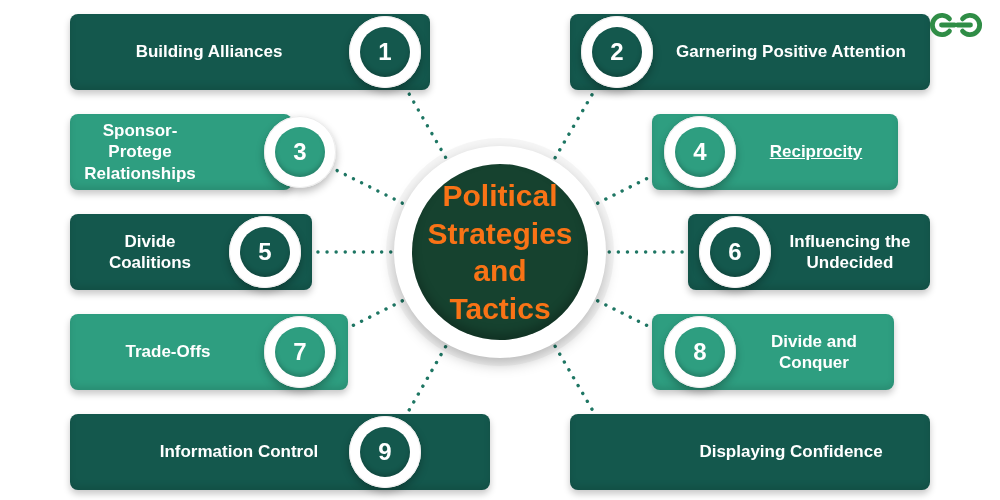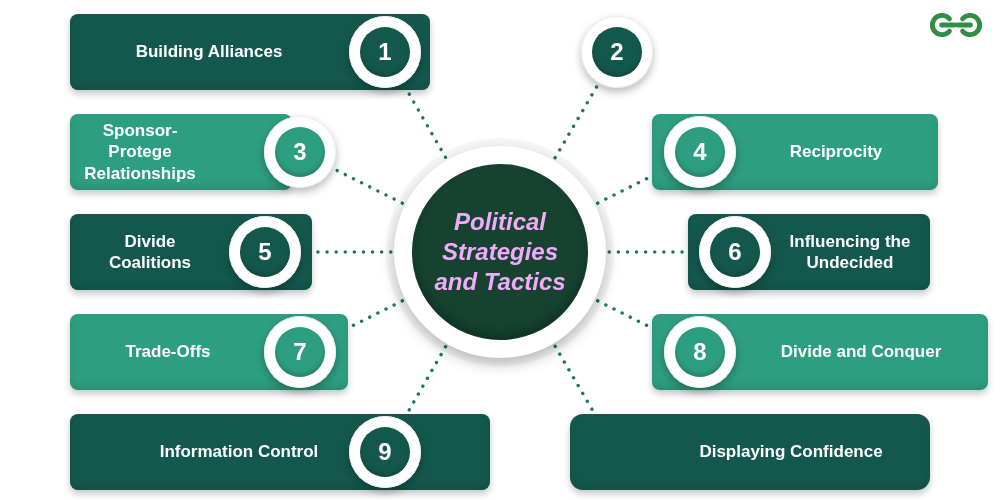--- a/index.html
+++ b/index.html
@@ -24,24 +24,24 @@
   .bar.dark{background:var(--dark);}
   .bar.light{background:var(--light);}
   .bar.left{padding:0 100px 0 18px;}
   .bar.right{padding:0 18px 0 100px;}
   .b1l{left:70px;top:14px;width:360px;}
   .b2l{left:70px;top:114px;width:222px;}
   .b3l{left:70px;top:214px;width:242px;}
   .b4l{left:70px;top:314px;width:278px;}
   .b5l{left:70px;top:414px;width:420px;}
   .b1r{left:570px;top:14px;width:360px;}
-  .b2r{left:652px;top:114px;width:286px;}
+  .b2r{left:652px;top:114px;width:246px;text-decoration:underline;}
   .b3r{left:688px;top:214px;width:242px;}
-  .b4r{left:652px;top:314px;width:336px;}
-  .b5r{left:570px;top:414px;width:360px;border-radius:13px;}
+  .b4r{left:652px;top:314px;width:242px;}
+  .b5r{left:570px;top:414px;width:360px;}
   
   .links{position:absolute;left:0;top:0;color:var(--line);}
   
   .disc{
     position:absolute;width:72px;height:72px;border-radius:50%;background:#fff;
     display:flex;align-items:center;justify-content:center;
     box-shadow:0 4px 9px rgba(0,0,0,.28), inset 0 0 0 1px #ececec;
   }
   .disc .inner{
     width:50px;height:50px;border-radius:50%;
@@ -61,21 +61,21 @@
     position:absolute;left:394px;top:146px;width:212px;height:212px;border-radius:50%;
     background:#fff;display:flex;align-items:center;justify-content:center;
     box-shadow:0 6px 14px rgba(0,0,0,.25), 0 0 0 8px rgba(0,0,0,.035);
   }
   .center-circle{
     width:176px;height:176px;border-radius:50%;background:var(--center-bg);
     display:flex;align-items:center;justify-content:center;
     box-shadow:inset 0 -6px 10px rgba(0,0,0,.25);
   }
   .center-title{
-    width:150px;color:#f0abfc;font-weight:700;font-size:24px;line-height:1.25;text-align:center;font-style:italic;
+    width:150px;color:#f97316;font-weight:700;font-size:30px;line-height:1.25;text-align:center;
   }
   
   .logo{position:absolute;right:16px;top:10px;width:56px;height:30px;color:var(--logo);}
 </style>
 </head>
 <body>
 
 <div class="canvas">
 
   <svg class="links" width="1000" height="500">
@@ -88,20 +88,23 @@
       <line x1="500" y1="252" x2="735" y2="252"></line>
       <line x1="500" y1="252" x2="300" y2="352"></line>
       <line x1="500" y1="252" x2="700" y2="352"></line>
       <line x1="500" y1="252" x2="385" y2="452"></line>
       <line x1="500" y1="252" x2="617" y2="452"></line>
     </g>
   </svg>
 
   <div class="bar dark left b1l">
     <span>Building Alliances</span>
+  </div>
+  <div class="bar dark right b1r">
+    <span>Garnering Positive Attention</span>
   </div>
   <div class="bar light left b2l">
     <span>Sponsor-Protege Relationships</span>
   </div>
   <div class="bar light right b2r">
     <span>Reciprocity</span>
   </div>
   <div class="bar dark left b3l">
     <span>Divide Coalitions</span>
   </div>

